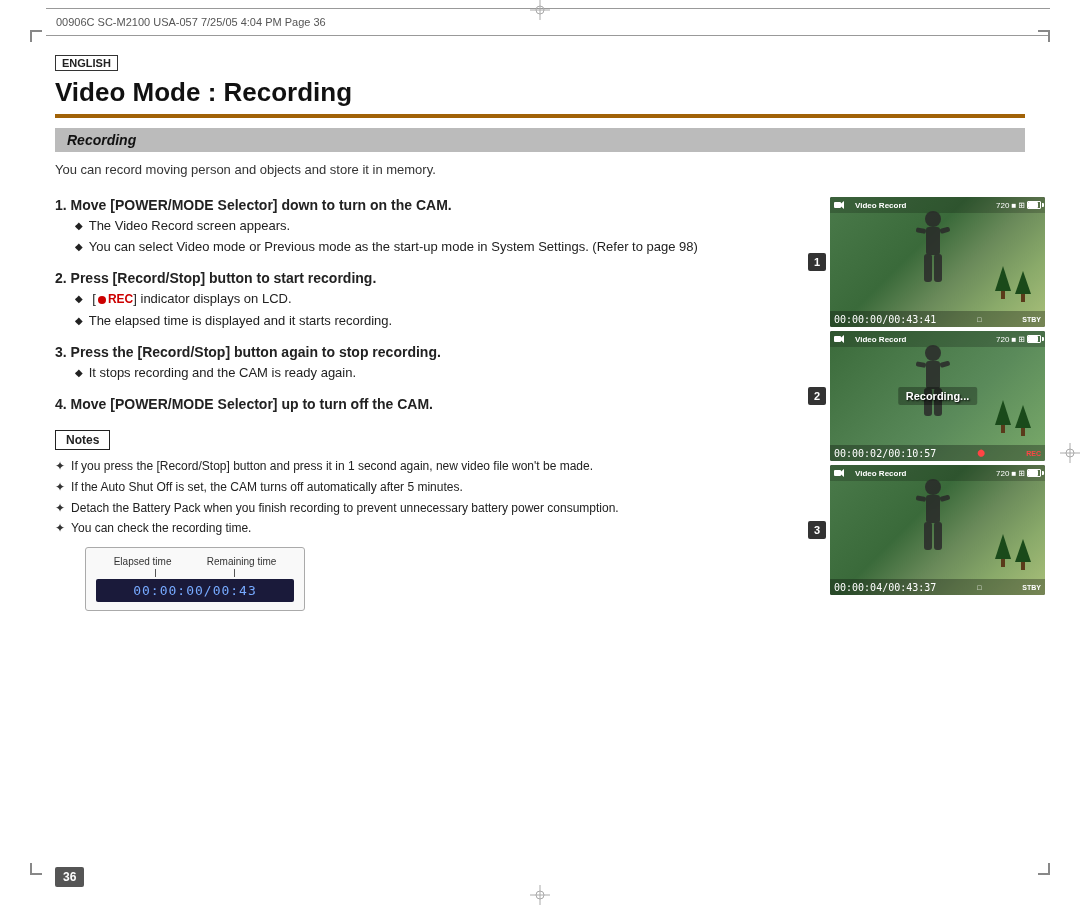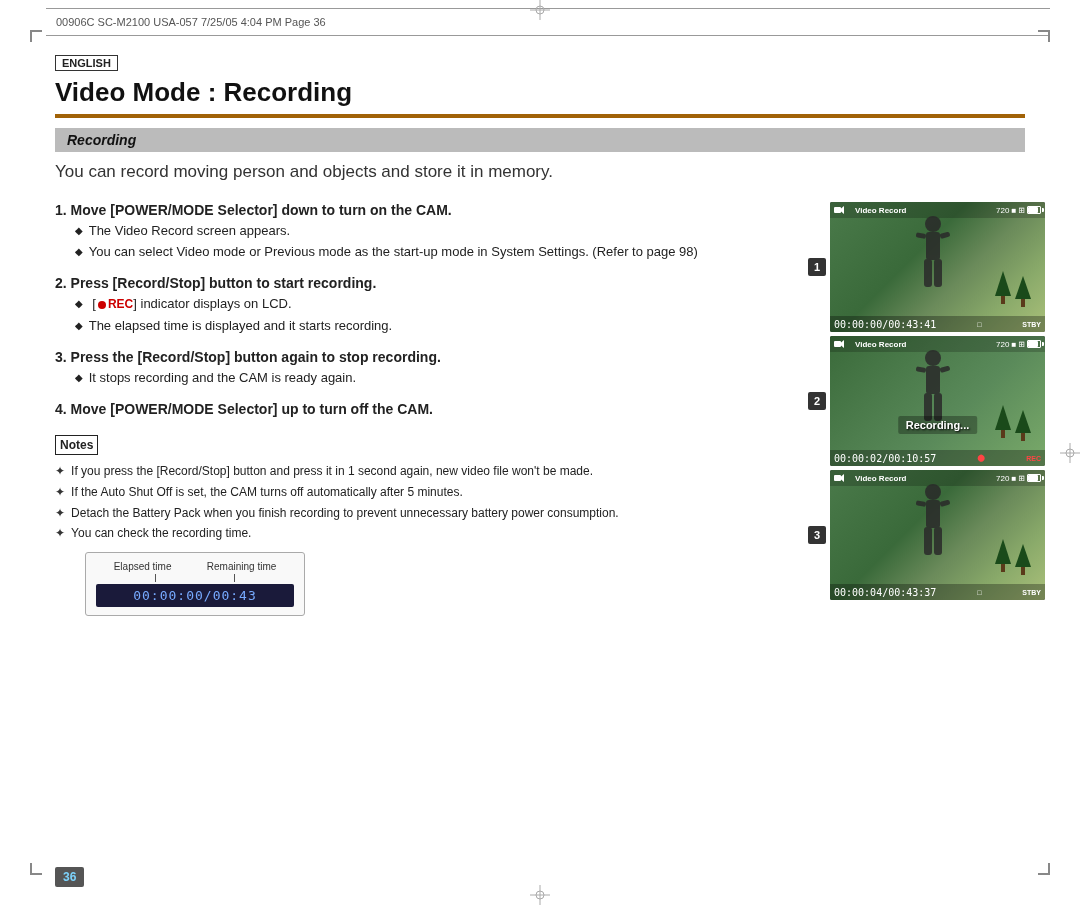--- a/index.html
+++ b/index.html
@@ -134,21 +134,21 @@
       padding: 4px 12px;
       font-size: 14px;
       font-style: italic;
       font-weight: bold;
       color: #111;
       margin-bottom: 10px;
     }
 
     
     .intro-text {
-      font-size: 17px;
+      font-size: 13px;
       margin-bottom: 20px;
       color: #333;
     }
 
     
     .two-col {
       display: flex;
       gap: 20px;
     }
 
@@ -321,21 +321,20 @@
       top: 50%;
       left: 50%;
       transform: translate(-50%, -50%);
       color: #fff;
       font-size: 11px;
       font-weight: bold;
       text-shadow: 1px 1px 2px #000;
       background: rgba(0,0,0,0.3);
       padding: 3px 8px;
       border-radius: 2px;
-      margin-top: 24px;
     }
 
     
     .battery-icon {
       width: 14px;
       height: 8px;
       border: 1px solid #fff;
       border-radius: 1px;
       position: relative;
       display: inline-block;
@@ -359,21 +358,21 @@
     }
 
     
     .notes-section {
       margin-top: 18px;
     }
 
     .notes-badge {
       display: inline-block;
       border: 1.5px solid #222;
-      padding: 2px 4px;
+      padding: 2px 10px;
       font-size: 12px;
       font-weight: bold;
       margin-bottom: 8px;
       background: #fff;
     }
 
     .note-item {
       display: flex;
       align-items: flex-start;
       margin-bottom: 4px;
@@ -409,21 +408,21 @@
       border-radius: 2px;
       letter-spacing: 1px;
     }
 
     
     .page-number {
       position: absolute;
       bottom: 18px;
       left: 55px;
       background: #555;
-      color: #7dd3fc;
+      color: #ffffff;
       font-size: 12px;
       font-weight: bold;
       padding: 3px 8px;
       border-radius: 2px;
       text-align: center;
     }
 
     .video-rec-label {
       font-size: 8px;
       color: #fff;

